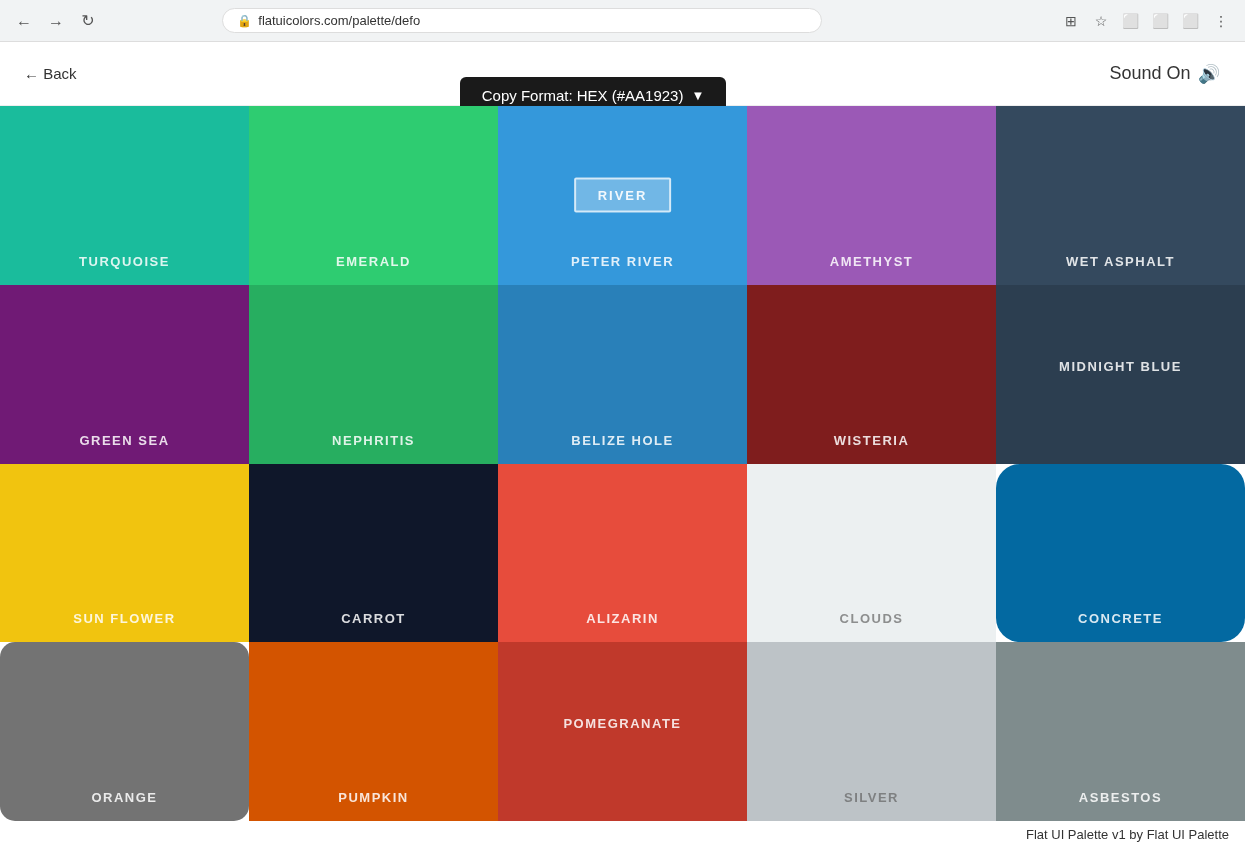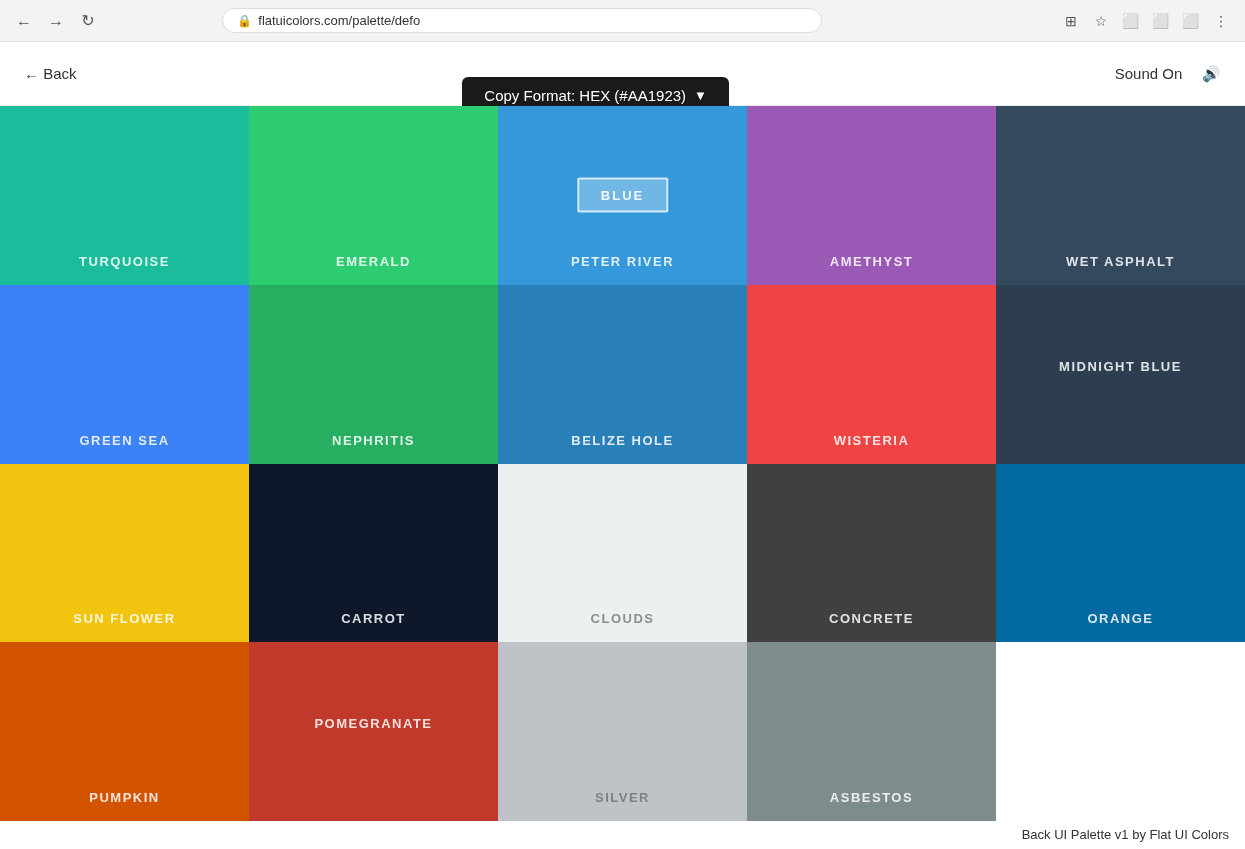--- a/index.html
+++ b/index.html
@@ -68,23 +68,23 @@
       color: #fff;
       border: none;
       border-radius: 6px;
       padding: 10px 22px;
       font-size: 15px;
       cursor: pointer;
       display: flex; align-items: center; gap: 8px; margin-top: 44px;
     }
     .copy-format-btn .dropdown-arrow { font-size: 13px; }
     .sound-btn {
-      display: flex; align-items: center; gap: 20px;
+      display: flex; align-items: center; gap: 8px;
       background: none; border: none; cursor: pointer;
-      font-size: 15px; color: #333;
+      font-size: 18px; color: #333;
     }
 
     
     .color-grid {
       display: grid;
       grid-template-columns: repeat(5, 1fr);
       grid-template-rows: repeat(4, 1fr);
       height: calc(849px - 42px - 64px - 28px);
     }
     .color-cell {
@@ -176,68 +176,72 @@
 
 <div class="color-cell" style="background-color: rgb(26, 188, 156);">
       <div class="copy-btn-overlay">COPY</div>
       <div class="color-name">TURQUOISE</div>
     </div>
     <div class="color-cell" style="background-color: rgb(46, 204, 113);">
       <div class="copy-btn-overlay">COPY</div>
       <div class="color-name">EMERALD</div>
     </div>
     <div class="color-cell" style="background-color: rgb(52, 152, 219);">
-      <div class="copy-btn-overlay visible">BLUE</div>
+      <div class="copy-btn-overlay visible">RIVER</div>
       <div class="color-name">PETER RIVER</div>
     </div>
     <div class="color-cell" style="background-color: rgb(155, 89, 182);">
       <div class="copy-btn-overlay">COPY</div>
       <div class="color-name">AMETHYST</div>
     </div>
     <div class="color-cell" style="background-color: rgb(52, 73, 94);">
       <div class="copy-btn-overlay">COPY</div>
       <div class="color-name">WET ASPHALT</div>
     </div>
-    <div class="color-cell" style="background-color: #3b82f6;">
+    <div class="color-cell" style="background-color: #701a75;">
       <div class="copy-btn-overlay">COPY</div>
       <div class="color-name">GREEN SEA</div>
     </div>
     <div class="color-cell" style="background-color: rgb(39, 174, 96);">
       <div class="copy-btn-overlay">COPY</div>
       <div class="color-name">NEPHRITIS</div>
     </div>
     <div class="color-cell" style="background-color: rgb(41, 128, 185);">
       <div class="copy-btn-overlay">COPY</div>
       <div class="color-name">BELIZE HOLE</div>
     </div>
-    <div class="color-cell" style="background-color: #ef4444;">
+    <div class="color-cell" style="background-color: #7f1d1d;">
       <div class="copy-btn-overlay">COPY</div>
       <div class="color-name">WISTERIA</div>
     </div>
     <div class="color-cell" style="background-color: rgb(44, 62, 80); align-items: center;">
       <div class="copy-btn-overlay">COPY</div>
       <div class="color-name">MIDNIGHT BLUE</div>
     </div>
     <div class="color-cell" style="background-color: rgb(241, 196, 15);">
       <div class="copy-btn-overlay">COPY</div>
       <div class="color-name">SUN FLOWER</div>
     </div>
     <div class="color-cell" style="background-color: #0f172a;">
       <div class="copy-btn-overlay">COPY</div>
       <div class="color-name">CARROT</div>
     </div>
+    <div class="color-cell" style="background-color: rgb(231, 76, 60);">
+      <div class="copy-btn-overlay">COPY</div>
+      <div class="color-name">ALIZARIN</div>
+    </div>
     <div class="color-cell" style="background-color: rgb(236, 240, 241);">
       <div class="copy-btn-overlay">COPY</div>
       <div class="color-name dark-text">CLOUDS</div>
     </div>
-    <div class="color-cell" style="background-color: #404040;">
+    <div class="color-cell" style="background-color: #0369a1; border-radius: 24px;">
       <div class="copy-btn-overlay">COPY</div>
       <div class="color-name">CONCRETE</div>
     </div>
-    <div class="color-cell" style="background-color: #0369a1;">
+    <div class="color-cell" style="background-color: #737373; border-radius: 15px;">
       <div class="copy-btn-overlay">COPY</div>
       <div class="color-name">ORANGE</div>
     </div>
     <div class="color-cell" style="background-color: rgb(211, 84, 0);">
       <div class="copy-btn-overlay">COPY</div>
       <div class="color-name">PUMPKIN</div>
     </div>
     <div class="color-cell" style="background-color: rgb(192, 57, 43); align-items: center;">
       <div class="copy-btn-overlay">COPY</div>
       <div class="color-name">POMEGRANATE</div>
@@ -246,14 +250,14 @@
       <div class="copy-btn-overlay">COPY</div>
       <div class="color-name dark-text">SILVER</div>
     </div>
     <div class="color-cell" style="background-color: rgb(127, 140, 141);">
       <div class="copy-btn-overlay">COPY</div>
       <div class="color-name">ASBESTOS</div>
     </div>
   </div>
 
 <div class="app-footer">
-  <span>Back UI Palette v1 by Flat UI Colors</span>
+  <span>Flat UI Palette v1 by Flat UI Palette</span>
 </div>
 
 </body></html>

